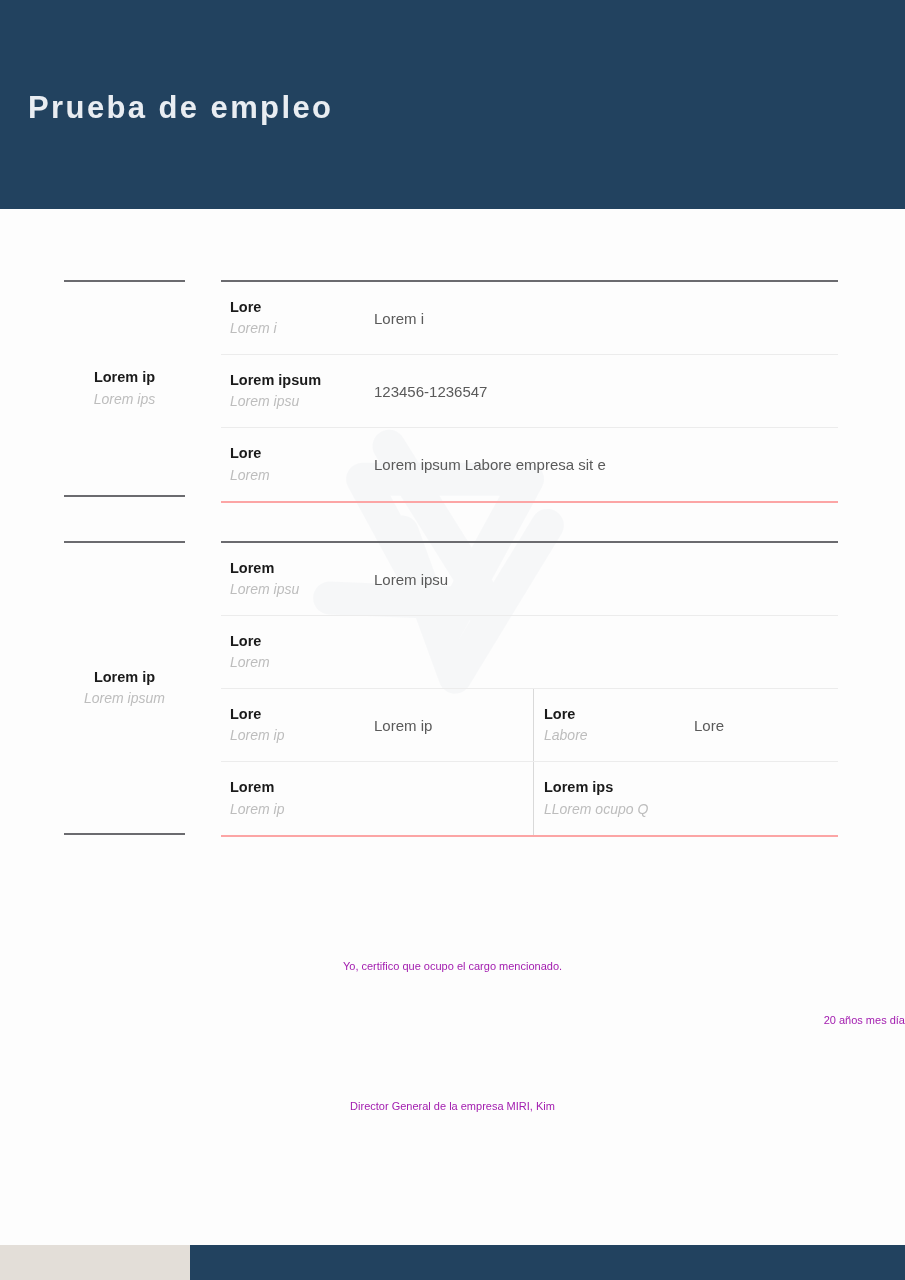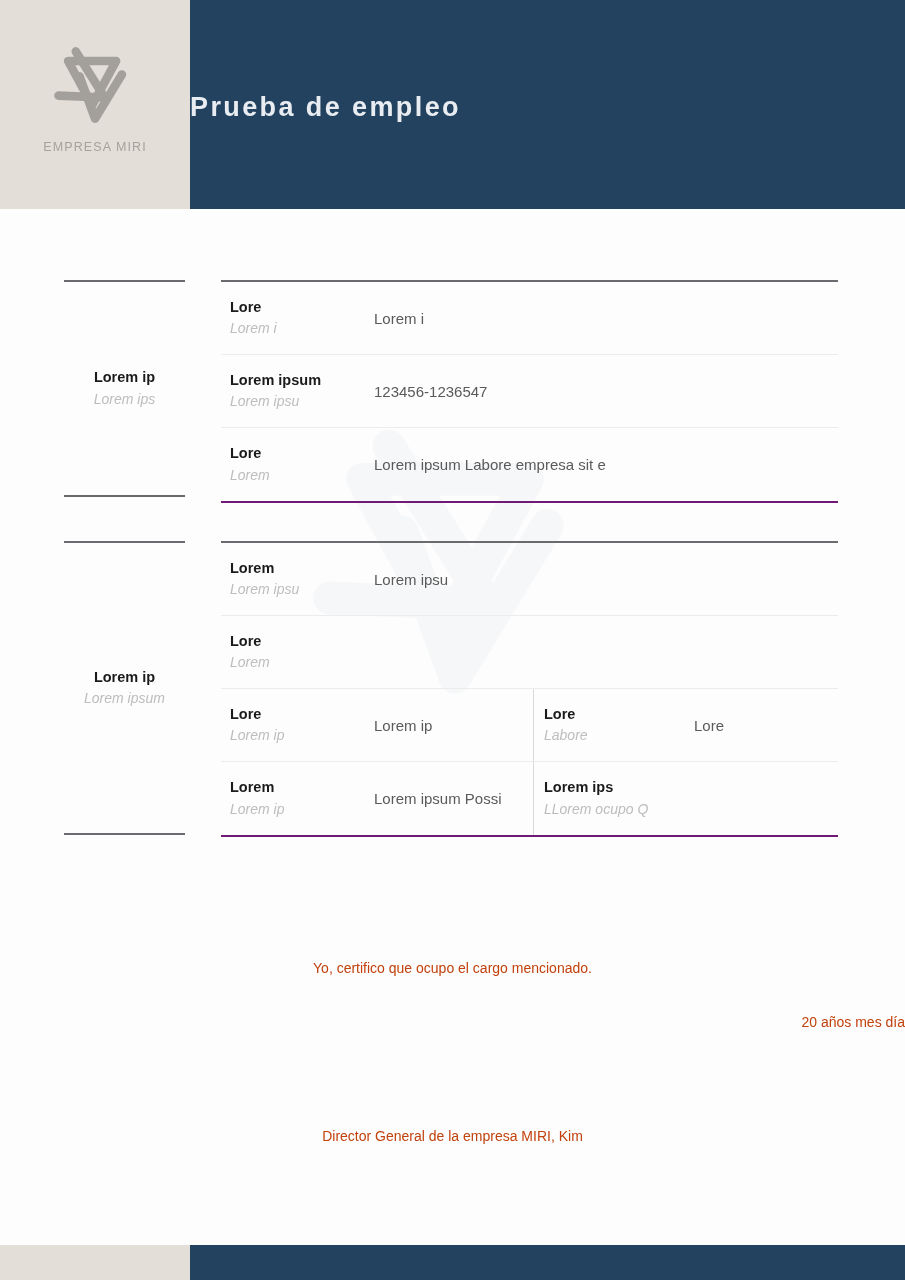--- a/index.html
+++ b/index.html
@@ -49,23 +49,24 @@
   .header-band {
     flex: 1;
     height: 209px;
     background: #22425f;
     position: relative;
     display: flex;
     align-items: center;
   }
   .header-title {
     color: #e9edf2;
-    font-size: 27px;
+    font-size: 31px;
     font-weight: bold;
     letter-spacing: 2.4px;
+    margin-left: 28px;
     margin-top: 6px;
     font-family: "Liberation Sans", sans-serif;
   }
 
   
   .watermark {
     position: absolute;
     left: 290px;
     top: 400px;
     width: 330px;
@@ -101,21 +102,21 @@
     font-style: italic;
     line-height: 1.5;
   }
 
   
   .data-table {
     position: absolute;
     left: 221px;
     width: 617px;
     border-top: 2px solid #6b6b6f;
-    border-bottom: 2px solid #701a75;
+    border-bottom: 2px solid #fca5a5;
     box-sizing: border-box;
   }
   .trow {
     display: flex;
     border-bottom: 1px solid #ececec;
     box-sizing: border-box;
     height: 73px;
   }
   .trow:last-child { border-bottom: none; }
 
@@ -165,22 +166,22 @@
   .half-right .cell-key { width: 155px; padding-left: 10px; }
 
   
   .cert-block {
     position: absolute;
     left: 0;
     width: 905px;
     text-align: center;
   }
   .cert-line {
-    font-size: 14px;
-    color: #c2410c;
+    font-size: 11px;
+    color: #a21caf;
     font-family: "Liberation Sans", sans-serif;
   }
 
   
   .footer {
     position: absolute;
     left: 0;
     bottom: 0;
     width: 905px;
     height: 35px;
@@ -192,30 +193,20 @@
   }
   .footer-navy {
     flex: 1;
     background: #22425f;
   }
 </style>
 </head>
 <body>
 
 <div class="header">
-  <div class="header-brand">
-    <svg class="logo-mark" viewBox="0 0 100 100">
-      <g fill="none" stroke="#a3a09c" stroke-width="9" stroke-linecap="round" stroke-linejoin="round">
-        <path d="M22 24 L72 24 L47 70 Z"></path>
-        <path d="M30 14 L60 62 L12 60"></path>
-        <path d="M78 38 L50 84 L34 40"></path>
-      </g>
-    </svg>
-    <div class="brand-name">EMPRESA MIRI</div>
-  </div>
   <div class="header-band">
     <div class="header-title">Prueba de empleo</div>
   </div>
 </div>
 
 <svg class="watermark" viewBox="0 0 100 100">
   <g fill="none" stroke="#5a6e8c" stroke-width="10" stroke-linecap="round" stroke-linejoin="round">
     <path d="M22 24 L72 24 L47 70 Z"></path>
     <path d="M30 14 L60 62 L12 60"></path>
     <path d="M78 38 L50 84 L34 40"></path>
@@ -283,38 +274,37 @@
           </div>
           <div class="cell-val">Lore</div>
         </div>
       </div>
       <div class="trow">
         <div class="half-left">
           <div class="cell-key">
             <div class="k-main">Lorem</div>
             <div class="k-sub">Lorem ip</div>
           </div>
-          <div class="cell-val">Lorem ipsum Possi</div>
         </div>
         <div class="half-right">
           <div class="cell-key">
             <div class="k-main">Lorem ips</div>
             <div class="k-sub">LLorem ocupo Q</div>
           </div>
         </div>
       </div>
     </div>
   </div>
 
 <div class="cert-block" style="top:960px;">
   <div class="cert-line">Yo, certifico que ocupo el cargo mencionado.</div>
 </div>
 <div class="cert-block" style="top:1014px;text-align:right;">
   <div class="cert-line">20 años mes día</div>
 </div>
-<div class="cert-block" style="top:1128px;">
+<div class="cert-block" style="top:1100px;">
   <div class="cert-line">Director General de la empresa MIRI, Kim</div>
 </div>
 
 <div class="footer">
   <div class="footer-beige"></div>
   <div class="footer-navy"></div>
 </div>
 
 </body></html>

